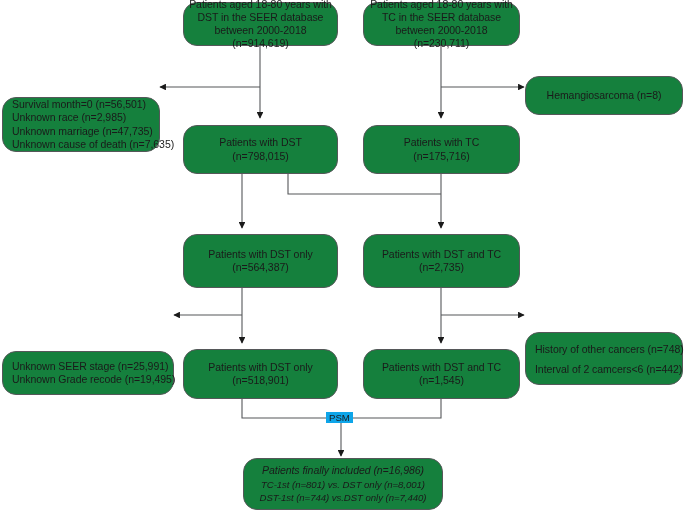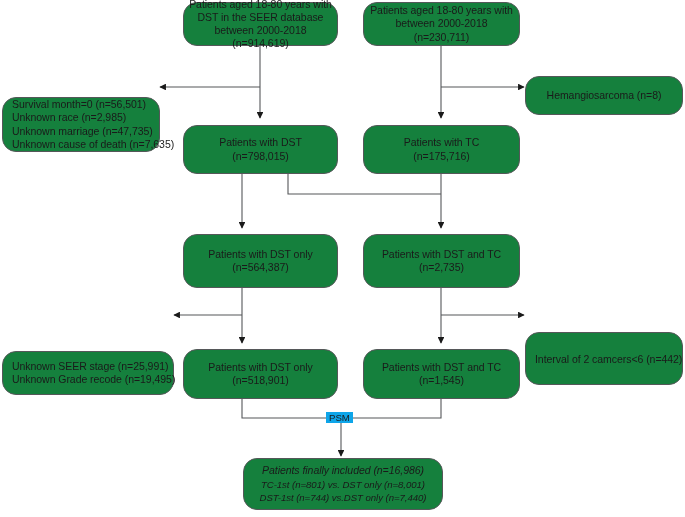--- a/index.html
+++ b/index.html
@@ -101,20 +101,21 @@
 
 <div class="node center" style="left:183px; top:2px; width:155px; height:44px;">
   <div class="line">Patients aged 18-80 years with</div>
   <div class="line">DST in the SEER database</div>
   <div class="line">between 2000-2018</div>
   <div class="line">(n=914,619)</div>
 </div>
 
 <div class="node center" style="left:363px; top:2px; width:157px; height:44px;">
   <div class="line">Patients aged 18-80 years with</div>
+  <div class="line">TC in the SEER database</div>
   <div class="line">between 2000-2018</div>
   <div class="line">(n=230,711)</div>
 </div>
 
 <div class="node left" style="left:2px; top:53px; width:158px; height:55px;">
   <div class="line">Survival month=0 (n=56,501)</div>
   <div class="line">Unknown race (n=2,985)</div>
   <div class="line">Unknown marriage (n=47,735)</div>
   <div class="line">Unknown cause of death (n=7,635)</div>
 </div>
@@ -142,20 +143,21 @@
   <div class="line">Patients with DST and TC</div>
   <div class="line">(n=2,735)</div>
 </div>
 
 <div class="node left" style="left:2px; top:307px; width:172px; height:44px;">
   <div class="line">Unknown SEER stage (n=25,991)</div>
   <div class="line">Unknown Grade recode (n=19,495)</div>
 </div>
 
 <div class="node left" style="left:525px; top:288px; width:158px; height:53px;">
+  <div class="line spaced">History of other cancers (n=748)</div>
   <div class="line spaced">Interval of 2 camcers&lt;6 (n=442)</div>
 </div>
 
 <div class="node center" style="left:183px; top:349px; width:155px; height:50px;">
   <div class="line">Patients with DST only</div>
   <div class="line">(n=518,901)</div>
 </div>
 
 <div class="node center" style="left:363px; top:349px; width:157px; height:50px;">
   <div class="line">Patients with DST and TC</div>

